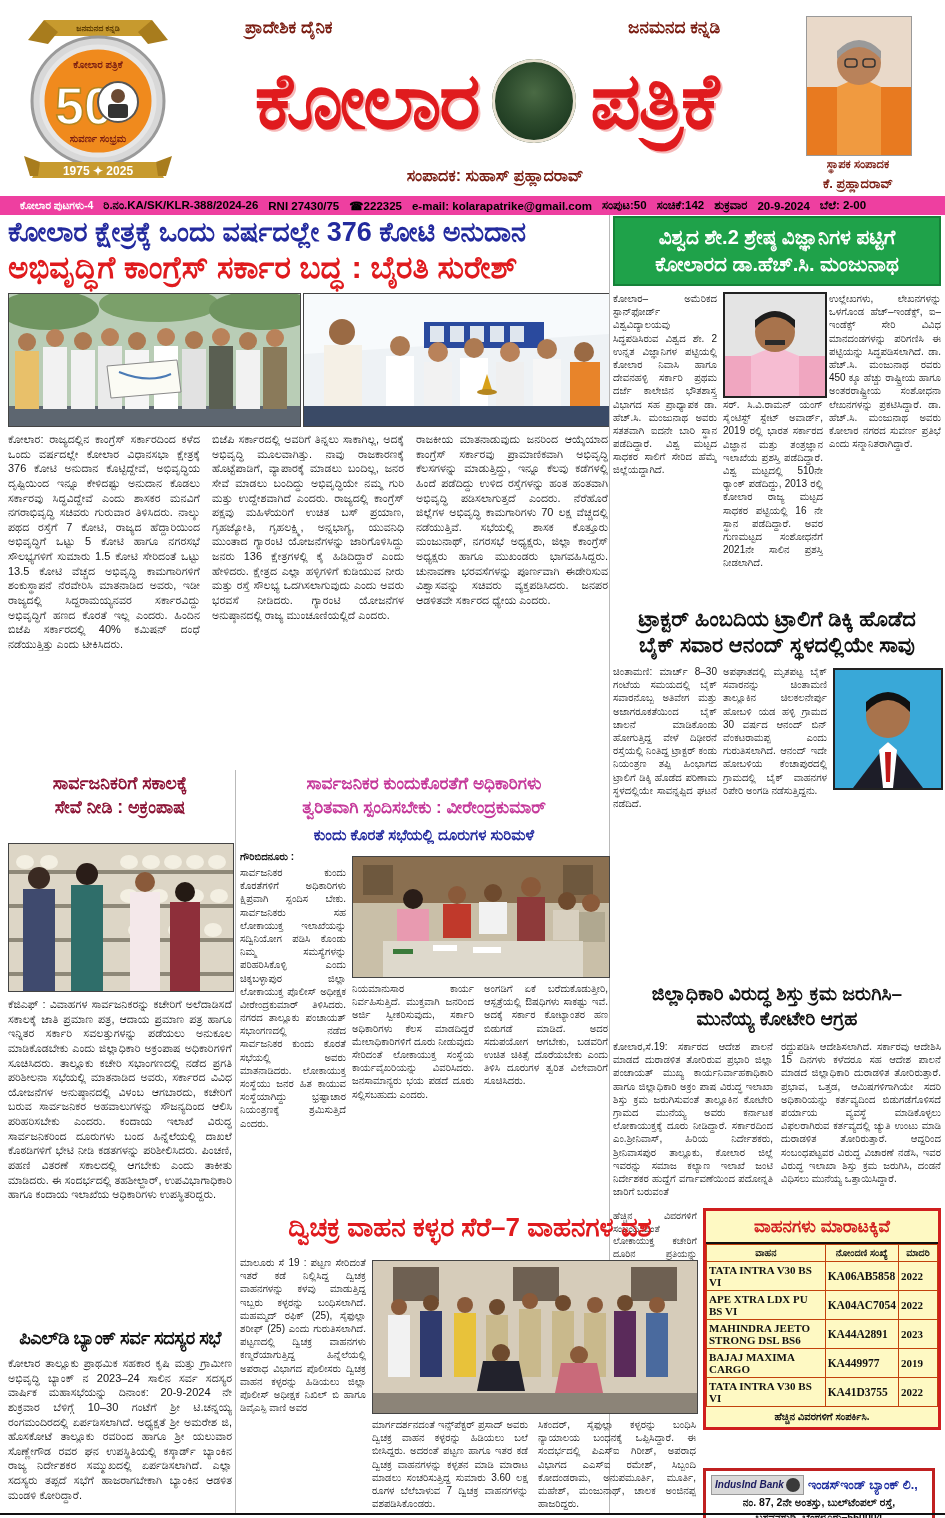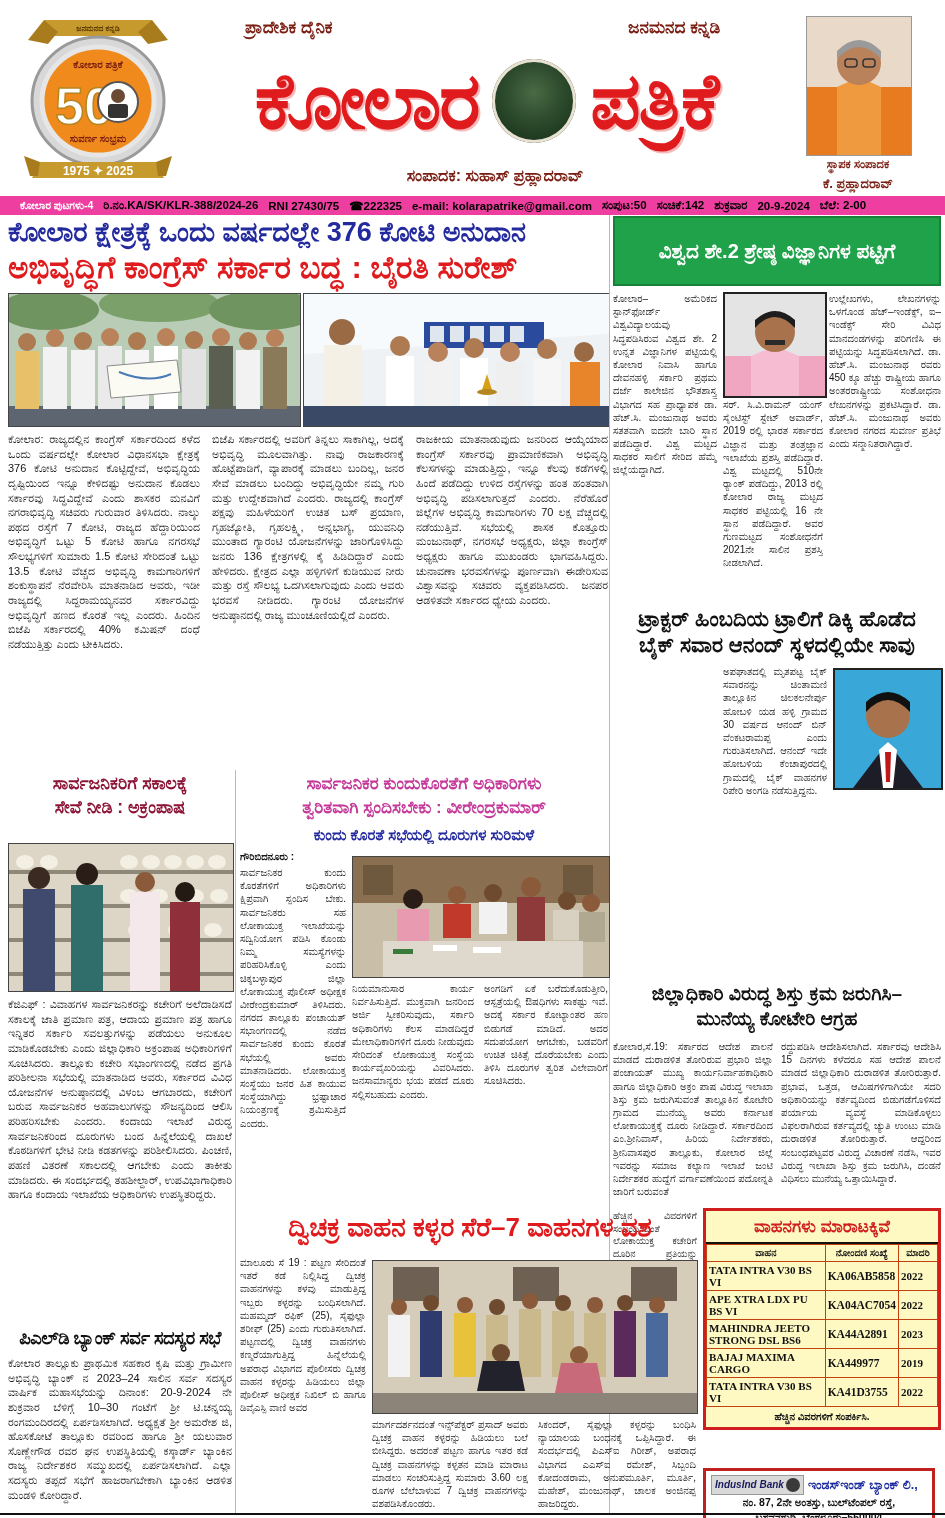--- a/index.html
+++ b/index.html
@@ -205,40 +205,42 @@
   </div>
 
   <div class="abs col" style="left:8px;top:432px;width:192px;height:334px;">ಕೋಲಾರ: ರಾಜ್ಯದಲ್ಲಿನ ಕಾಂಗ್ರೆಸ್ ಸರ್ಕಾರದಿಂದ ಕಳೆದ ಒಂದು ವರ್ಷದಲ್ಲೇ ಕೋಲಾರ ವಿಧಾನಸಭಾ ಕ್ಷೇತ್ರಕ್ಕೆ 376 ಕೋಟಿ ಅನುದಾನ ಕೊಟ್ಟಿದ್ದೇವೆ, ಅಭಿವೃದ್ಧಿಯ ದೃಷ್ಟಿಯಿಂದ ಇನ್ನೂ ಕೇಳಿದಷ್ಟು ಅನುದಾನ ಕೊಡಲು ಸರ್ಕಾರವು ಸಿದ್ಧವಿದ್ದೇವೆ ಎಂದು ಶಾಸಕರ ಮನವಿಗೆ ನಗರಾಭಿವೃದ್ಧಿ ಸಚಿವರು ಗುರುವಾರ ತಿಳಿಸಿದರು. ನಾಲ್ಕು ಪಥದ ರಸ್ತೆಗೆ 7 ಕೋಟಿ, ರಾಜ್ಯದ ಹೆದ್ದಾರಿಯಿಂದ ಅಭಿವೃದ್ಧಿಗೆ ಒಟ್ಟು 5 ಕೋಟಿ ಹಾಗೂ ನಗರಸಭೆ ಸೌಲಭ್ಯಗಳಿಗೆ ಸುಮಾರು 1.5 ಕೋಟಿ ಸೇರಿದಂತೆ ಒಟ್ಟು 13.5 ಕೋಟಿ ವೆಚ್ಚದ ಅಭಿವೃದ್ಧಿ ಕಾಮಗಾರಿಗಳಿಗೆ ಶಂಕುಸ್ಥಾಪನೆ ನೆರವೇರಿಸಿ ಮಾತನಾಡಿದ ಅವರು, ಇಡೀ ರಾಜ್ಯದಲ್ಲಿ ಸಿದ್ದರಾಮಯ್ಯನವರ ಸರ್ಕಾರವಿದ್ದು ಅಭಿವೃದ್ಧಿಗೆ ಹಣದ ಕೊರತೆ ಇಲ್ಲ ಎಂದರು. ಹಿಂದಿನ ಬಿಜೆಪಿ ಸರ್ಕಾರದಲ್ಲಿ 40% ಕಮಿಷನ್ ದಂಧೆ ನಡೆಯುತ್ತಿತ್ತು ಎಂದು ಟೀಕಿಸಿದರು.</div>
   <div class="abs col" style="left:212px;top:432px;width:192px;height:334px;">ಬಿಜೆಪಿ ಸರ್ಕಾರದಲ್ಲಿ ಅವರಿಗೆ ತಿನ್ನಲು ಸಾಕಾಗಿಲ್ಲ, ಅದಕ್ಕೆ ಅಭಿವೃದ್ಧಿ ಮೂಲವಾಗಿತ್ತು. ನಾವು ರಾಜಕಾರಣಕ್ಕೆ ಹೊಟ್ಟೆಪಾಡಿಗೆ, ವ್ಯಾಪಾರಕ್ಕೆ ಮಾಡಲು ಬಂದಿಲ್ಲ, ಜನರ ಸೇವೆ ಮಾಡಲು ಬಂದಿದ್ದು ಅಭಿವೃದ್ಧಿಯೇ ನಮ್ಮ ಗುರಿ ಮತ್ತು ಉದ್ದೇಶವಾಗಿದೆ ಎಂದರು. ರಾಜ್ಯದಲ್ಲಿ ಕಾಂಗ್ರೆಸ್ ಪಕ್ಷವು ಮಹಿಳೆಯರಿಗೆ ಉಚಿತ ಬಸ್ ಪ್ರಯಾಣ, ಗೃಹಜ್ಯೋತಿ, ಗೃಹಲಕ್ಷ್ಮಿ, ಅನ್ನಭಾಗ್ಯ, ಯುವನಿಧಿ ಮುಂತಾದ ಗ್ಯಾರಂಟಿ ಯೋಜನೆಗಳನ್ನು ಜಾರಿಗೊಳಿಸಿದ್ದು ಜನರು 136 ಕ್ಷೇತ್ರಗಳಲ್ಲಿ ಕೈ ಹಿಡಿದಿದ್ದಾರೆ ಎಂದು ಹೇಳಿದರು. ಕ್ಷೇತ್ರದ ಎಲ್ಲಾ ಹಳ್ಳಿಗಳಿಗೆ ಕುಡಿಯುವ ನೀರು ಮತ್ತು ರಸ್ತೆ ಸೌಲಭ್ಯ ಒದಗಿಸಲಾಗುವುದು ಎಂದು ಅವರು ಭರವಸೆ ನೀಡಿದರು. ಗ್ಯಾರಂಟಿ ಯೋಜನೆಗಳ ಅನುಷ್ಠಾನದಲ್ಲಿ ರಾಜ್ಯ ಮುಂಚೂಣಿಯಲ್ಲಿದೆ ಎಂದರು.</div>
   <div class="abs col" style="left:416px;top:432px;width:192px;height:334px;">ರಾಜಕೀಯ ಮಾತನಾಡುವುದು ಜನರಿಂದ ಆಯ್ಕೆಯಾದ ಕಾಂಗ್ರೆಸ್ ಸರ್ಕಾರವು ಪ್ರಾಮಾಣಿಕವಾಗಿ ಅಭಿವೃದ್ಧಿ ಕೆಲಸಗಳನ್ನು ಮಾಡುತ್ತಿದ್ದು, ಇನ್ನೂ ಕೆಲವು ಕಡೆಗಳಲ್ಲಿ ಹಿಂದೆ ಪಡೆದಿದ್ದು ಉಳಿದ ರಸ್ತೆಗಳನ್ನು ಹಂತ ಹಂತವಾಗಿ ಅಭಿವೃದ್ಧಿ ಪಡಿಸಲಾಗುತ್ತದೆ ಎಂದರು. ನೆರೆಹೊರೆ ಜಿಲ್ಲೆಗಳ ಅಭಿವೃದ್ಧಿ ಕಾಮಗಾರಿಗಳು 70 ಲಕ್ಷ ವೆಚ್ಚದಲ್ಲಿ ನಡೆಯುತ್ತಿವೆ. ಸಭೆಯಲ್ಲಿ ಶಾಸಕ ಕೊತ್ತೂರು ಮಂಜುನಾಥ್, ನಗರಸಭೆ ಅಧ್ಯಕ್ಷರು, ಜಿಲ್ಲಾ ಕಾಂಗ್ರೆಸ್ ಅಧ್ಯಕ್ಷರು ಹಾಗೂ ಮುಖಂಡರು ಭಾಗವಹಿಸಿದ್ದರು. ಚುನಾವಣಾ ಭರವಸೆಗಳನ್ನು ಪೂರ್ಣವಾಗಿ ಈಡೇರಿಸುವ ವಿಶ್ವಾಸವನ್ನು ಸಚಿವರು ವ್ಯಕ್ತಪಡಿಸಿದರು. ಜನಪರ ಆಡಳಿತವೇ ಸರ್ಕಾರದ ಧ್ಯೇಯ ಎಂದರು.</div>
 
   <div class="abs vline" style="left:609px;top:215px;height:1298px;"></div>
 
   <div class="abs green-box" style="left:613px;top:216px;width:328px;height:70px;box-sizing:border-box;">
     <span>ವಿಶ್ವದ ಶೇ.2 ಶ್ರೇಷ್ಠ ವಿಜ್ಞಾನಿಗಳ ಪಟ್ಟಿಗೆ</span>
+    <span>ಕೋಲಾರದ ಡಾ.ಹೆಚ್.ಸಿ. ಮಂಜುನಾಥ</span>
   </div>
 
   <div class="abs col-sm" style="left:613px;top:292px;width:104px;height:310px;">ಕೋಲಾರ– ಅಮೆರಿಕದ ಸ್ಟಾನ್‌ಫೋರ್ಡ್ ವಿಶ್ವವಿದ್ಯಾಲಯವು ಸಿದ್ಧಪಡಿಸಿರುವ ವಿಶ್ವದ ಶೇ. 2 ಉನ್ನತ ವಿಜ್ಞಾನಿಗಳ ಪಟ್ಟಿಯಲ್ಲಿ ಕೋಲಾರ ನಿವಾಸಿ ಹಾಗೂ ದೇವನಹಳ್ಳಿ ಸರ್ಕಾರಿ ಪ್ರಥಮ ದರ್ಜೆ ಕಾಲೇಜಿನ ಭೌತಶಾಸ್ತ್ರ ವಿಭಾಗದ ಸಹ ಪ್ರಾಧ್ಯಾಪಕ ಡಾ. ಹೆಚ್.ಸಿ. ಮಂಜುನಾಥ ಅವರು ಸತತವಾಗಿ ಐದನೇ ಬಾರಿ ಸ್ಥಾನ ಪಡೆದಿದ್ದಾರೆ. ವಿಶ್ವ ಮಟ್ಟದ ಸಾಧಕರ ಸಾಲಿಗೆ ಸೇರಿದ ಹೆಮ್ಮೆ ಜಿಲ್ಲೆಯದ್ದಾಗಿದೆ.</div>
   <div class="abs photo portrait" style="left:723px;top:292px;width:100px;height:102px;">
     <svg viewBox="0 0 100 102" preserveAspectRatio="none">
       <rect width="100" height="102" fill="#e4e4e4"></rect>
       <rect y="62" width="100" height="40" fill="#f0a6c0"></rect>
       <polygon points="26,62 50,52 74,62 74,102 26,102" fill="#f6bcd2"></polygon>
       <circle cx="50" cy="38" r="20" fill="#a8734c"></circle>
       <path d="M30,34 Q50,12 70,34 L70,26 Q50,8 30,26 Z" fill="#1d1d1d"></path>
       <rect x="40" y="46" width="20" height="5" fill="#2a2a2a"></rect>
     </svg>
   </div>
   <div class="abs col-sm" style="left:723px;top:398px;width:100px;height:204px;">ಸರ್. ಸಿ.ವಿ.ರಾಮನ್ ಯಂಗ್ ಸೈಂಟಿಸ್ಟ್ ಸ್ಟೇಟ್ ಅವಾರ್ಡ್, 2019 ರಲ್ಲಿ ಭಾರತ ಸರ್ಕಾರದ ವಿಜ್ಞಾನ ಮತ್ತು ತಂತ್ರಜ್ಞಾನ ಇಲಾಖೆಯ ಪ್ರಶಸ್ತಿ ಪಡೆದಿದ್ದಾರೆ. ವಿಶ್ವ ಮಟ್ಟದಲ್ಲಿ 510ನೇ ರ್‍ಯಾಂಕ್ ಪಡೆದಿದ್ದು, 2013 ರಲ್ಲಿ ಕೋಲಾರ ರಾಜ್ಯ ಮಟ್ಟದ ಸಾಧಕರ ಪಟ್ಟಿಯಲ್ಲಿ 16 ನೇ ಸ್ಥಾನ ಪಡೆದಿದ್ದಾರೆ. ಅವರ ಗುಣಮಟ್ಟದ ಸಂಶೋಧನೆಗೆ 2021ನೇ ಸಾಲಿನ ಪ್ರಶಸ್ತಿ ನೀಡಲಾಗಿದೆ.</div>
   <div class="abs col-sm" style="left:829px;top:292px;width:112px;height:310px;">ಉಲ್ಲೇಖಗಳು, ಲೇಖನಗಳನ್ನು ಒಳಗೊಂಡ ಹೆಚ್–ಇಂಡೆಕ್ಸ್, ಐ–ಇಂಡೆಕ್ಸ್ ಸೇರಿ ವಿವಿಧ ಮಾನದಂಡಗಳನ್ನು ಪರಿಗಣಿಸಿ ಈ ಪಟ್ಟಿಯನ್ನು ಸಿದ್ಧಪಡಿಸಲಾಗಿದೆ. ಡಾ. ಹೆಚ್.ಸಿ. ಮಂಜುನಾಥ ರವರು 450 ಕ್ಕೂ ಹೆಚ್ಚು ರಾಷ್ಟ್ರೀಯ ಹಾಗೂ ಅಂತರರಾಷ್ಟ್ರೀಯ ಸಂಶೋಧನಾ ಲೇಖನಗಳನ್ನು ಪ್ರಕಟಿಸಿದ್ದಾರೆ. ಡಾ. ಹೆಚ್.ಸಿ. ಮಂಜುನಾಥ ಅವರು ಕೋಲಾರ ನಗರದ ಸುವರ್ಣ ಪ್ರತಿಭೆ ಎಂದು ಸನ್ಮಾನಿತರಾಗಿದ್ದಾರೆ.</div>
 
   <div class="abs hl-black" style="left:613px;top:606px;width:328px;">
     <div>ಟ್ರಾಕ್ಟರ್ ಹಿಂಬದಿಯ ಟ್ರಾಲಿಗೆ ಡಿಕ್ಕಿ ಹೊಡೆದ</div>
     <div>ಬೈಕ್ ಸವಾರ ಆನಂದ್ ಸ್ಥಳದಲ್ಲಿಯೇ ಸಾವು</div>
   </div>
+  <div class="abs col-sm" style="left:613px;top:665px;width:104px;height:310px;">ಚಿಂತಾಮಣಿ: ಮಾರ್ಚ್ 8–30 ಗಂಟೆಯ ಸಮಯದಲ್ಲಿ ಬೈಕ್ ಸವಾರನೊಬ್ಬ ಅತಿವೇಗ ಮತ್ತು ಅಜಾಗರೂಕತೆಯಿಂದ ಬೈಕ್ ಚಾಲನೆ ಮಾಡಿಕೊಂಡು ಹೋಗುತ್ತಿದ್ದ ವೇಳೆ ದಿಢೀರನೆ ರಸ್ತೆಯಲ್ಲಿ ನಿಂತಿದ್ದ ಟ್ರಾಕ್ಟರ್ ಕಂಡು ನಿಯಂತ್ರಣ ತಪ್ಪಿ ಹಿಂಭಾಗದ ಟ್ರಾಲಿಗೆ ಡಿಕ್ಕಿ ಹೊಡೆದ ಪರಿಣಾಮ ಸ್ಥಳದಲ್ಲಿಯೇ ಸಾವನ್ನಪ್ಪಿದ ಘಟನೆ ನಡೆದಿದೆ.</div>
   <div class="abs col-sm" style="left:723px;top:665px;width:104px;height:310px;">ಅಪಘಾತದಲ್ಲಿ ಮೃತಪಟ್ಟ ಬೈಕ್ ಸವಾರನನ್ನು ಚಿಂತಾಮಣಿ ತಾಲ್ಲೂಕಿನ ಚಿಲಕಲನೇರ್ಪು ಹೋಬಳಿ ಯಡ ಹಳ್ಳಿ ಗ್ರಾಮದ 30 ವರ್ಷದ ಆನಂದ್ ಬಿನ್ ವೆಂಕಟರಾಮಪ್ಪ ಎಂದು ಗುರುತಿಸಲಾಗಿದೆ. ಆನಂದ್ ಇದೇ ಹೋಬಳಿಯ ಕೆಂಚಾಪುರದಲ್ಲಿ ಗ್ರಾಮದಲ್ಲಿ ಬೈಕ್ ವಾಹನಗಳ ರಿಪೇರಿ ಅಂಗಡಿ ನಡೆಸುತ್ತಿದ್ದನು.</div>
   <div class="abs photo portrait" style="left:833px;top:668px;width:106px;height:118px;">
     <svg viewBox="0 0 106 118" preserveAspectRatio="none">
       <rect width="106" height="118" fill="#39a8d8"></rect>
       <polygon points="18,118 53,72 88,118" fill="#1d1d28"></polygon>
       <polygon points="44,80 53,72 62,80 58,118 48,118" fill="#ffffff"></polygon>
       <polygon points="50,82 56,82 55,112 51,112" fill="#c01818"></polygon>
       <circle cx="53" cy="46" r="22" fill="#a8734c"></circle>
       <path d="M31,42 Q53,18 75,42 L75,32 Q53,12 31,32 Z" fill="#111111"></path>
     </svg>

